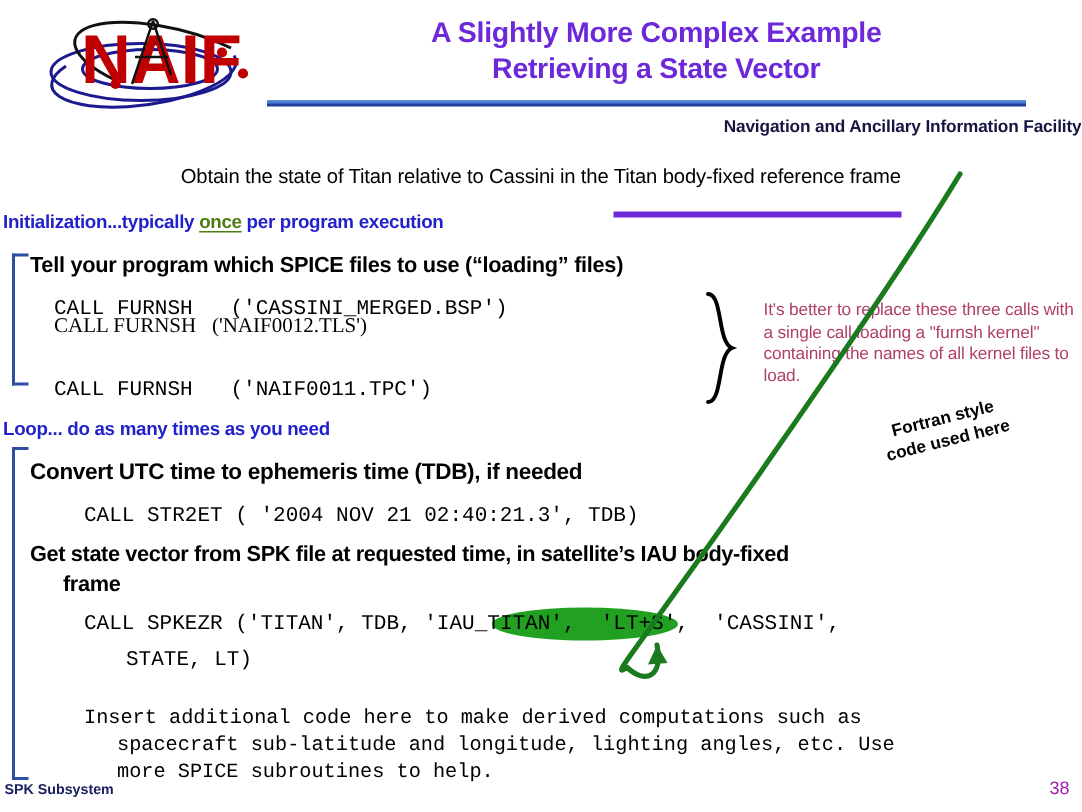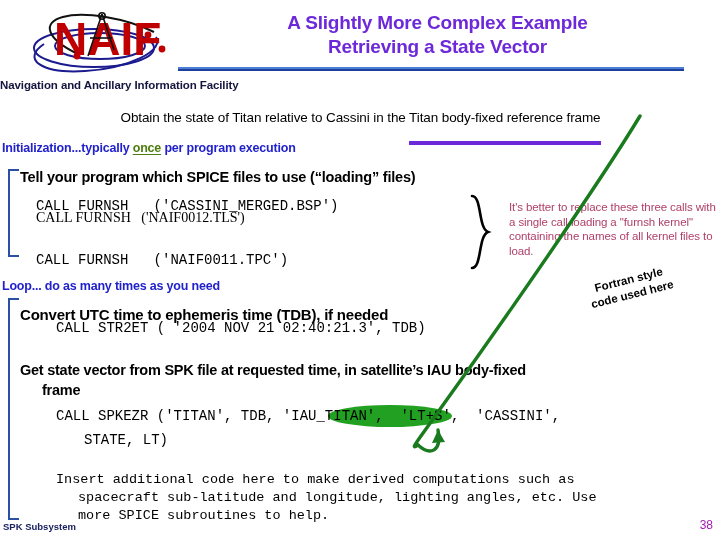--- a/index.html
+++ b/index.html
@@ -50,21 +50,21 @@
     background: #1f3f9e;
     border-top: 2px solid #4a7fd4;
     box-sizing: border-box;
   }
 
   #subtitle {
     position: absolute;
     left: 0px;
     top: 79px;
     width: 721px;
-    text-align: left;
+    text-align: right;
     color: #15153f;
     font-weight: bold;
     font-size: 11.5px;
     letter-spacing: -0.1px;
   }
 
   
   #objective {
     position: absolute;
     left: 0px;
@@ -189,21 +189,21 @@
     left: 20px;
     top: 306px;
     font-size: 15px;
     font-weight: bold;
     color: #000000;
     letter-spacing: -0.2px;
   }
   #str2et-line {
     position: absolute;
     left: 56px;
-    top: 320px;
+    top: 336px;
   }
 
   
   #getstate-heading {
     position: absolute;
     left: 20px;
     top: 360px;
     width: 670px;
     font-size: 14.5px;
     font-weight: bold;

